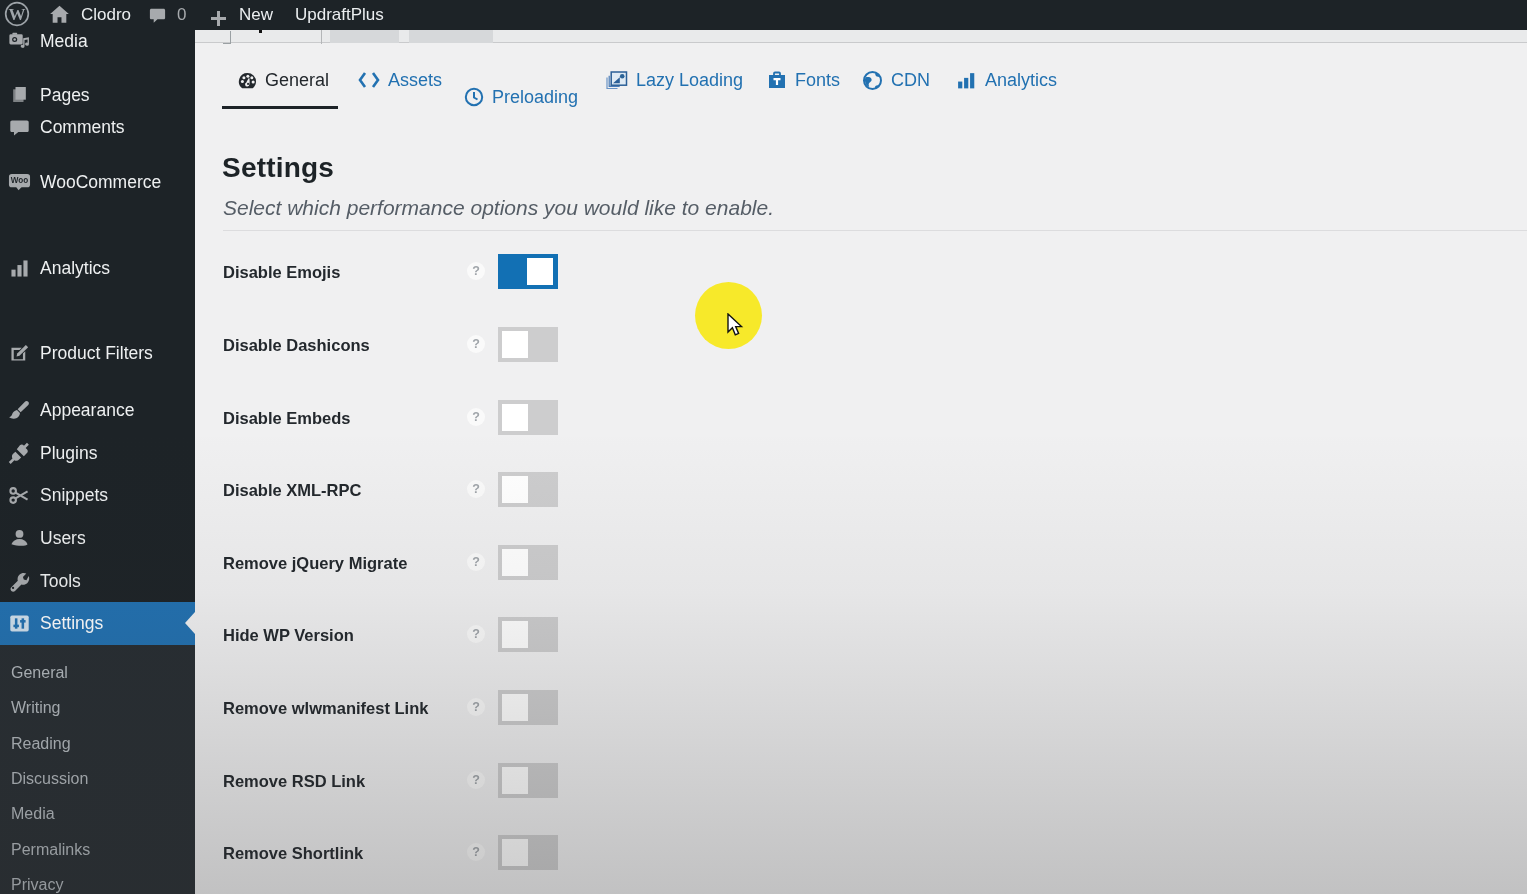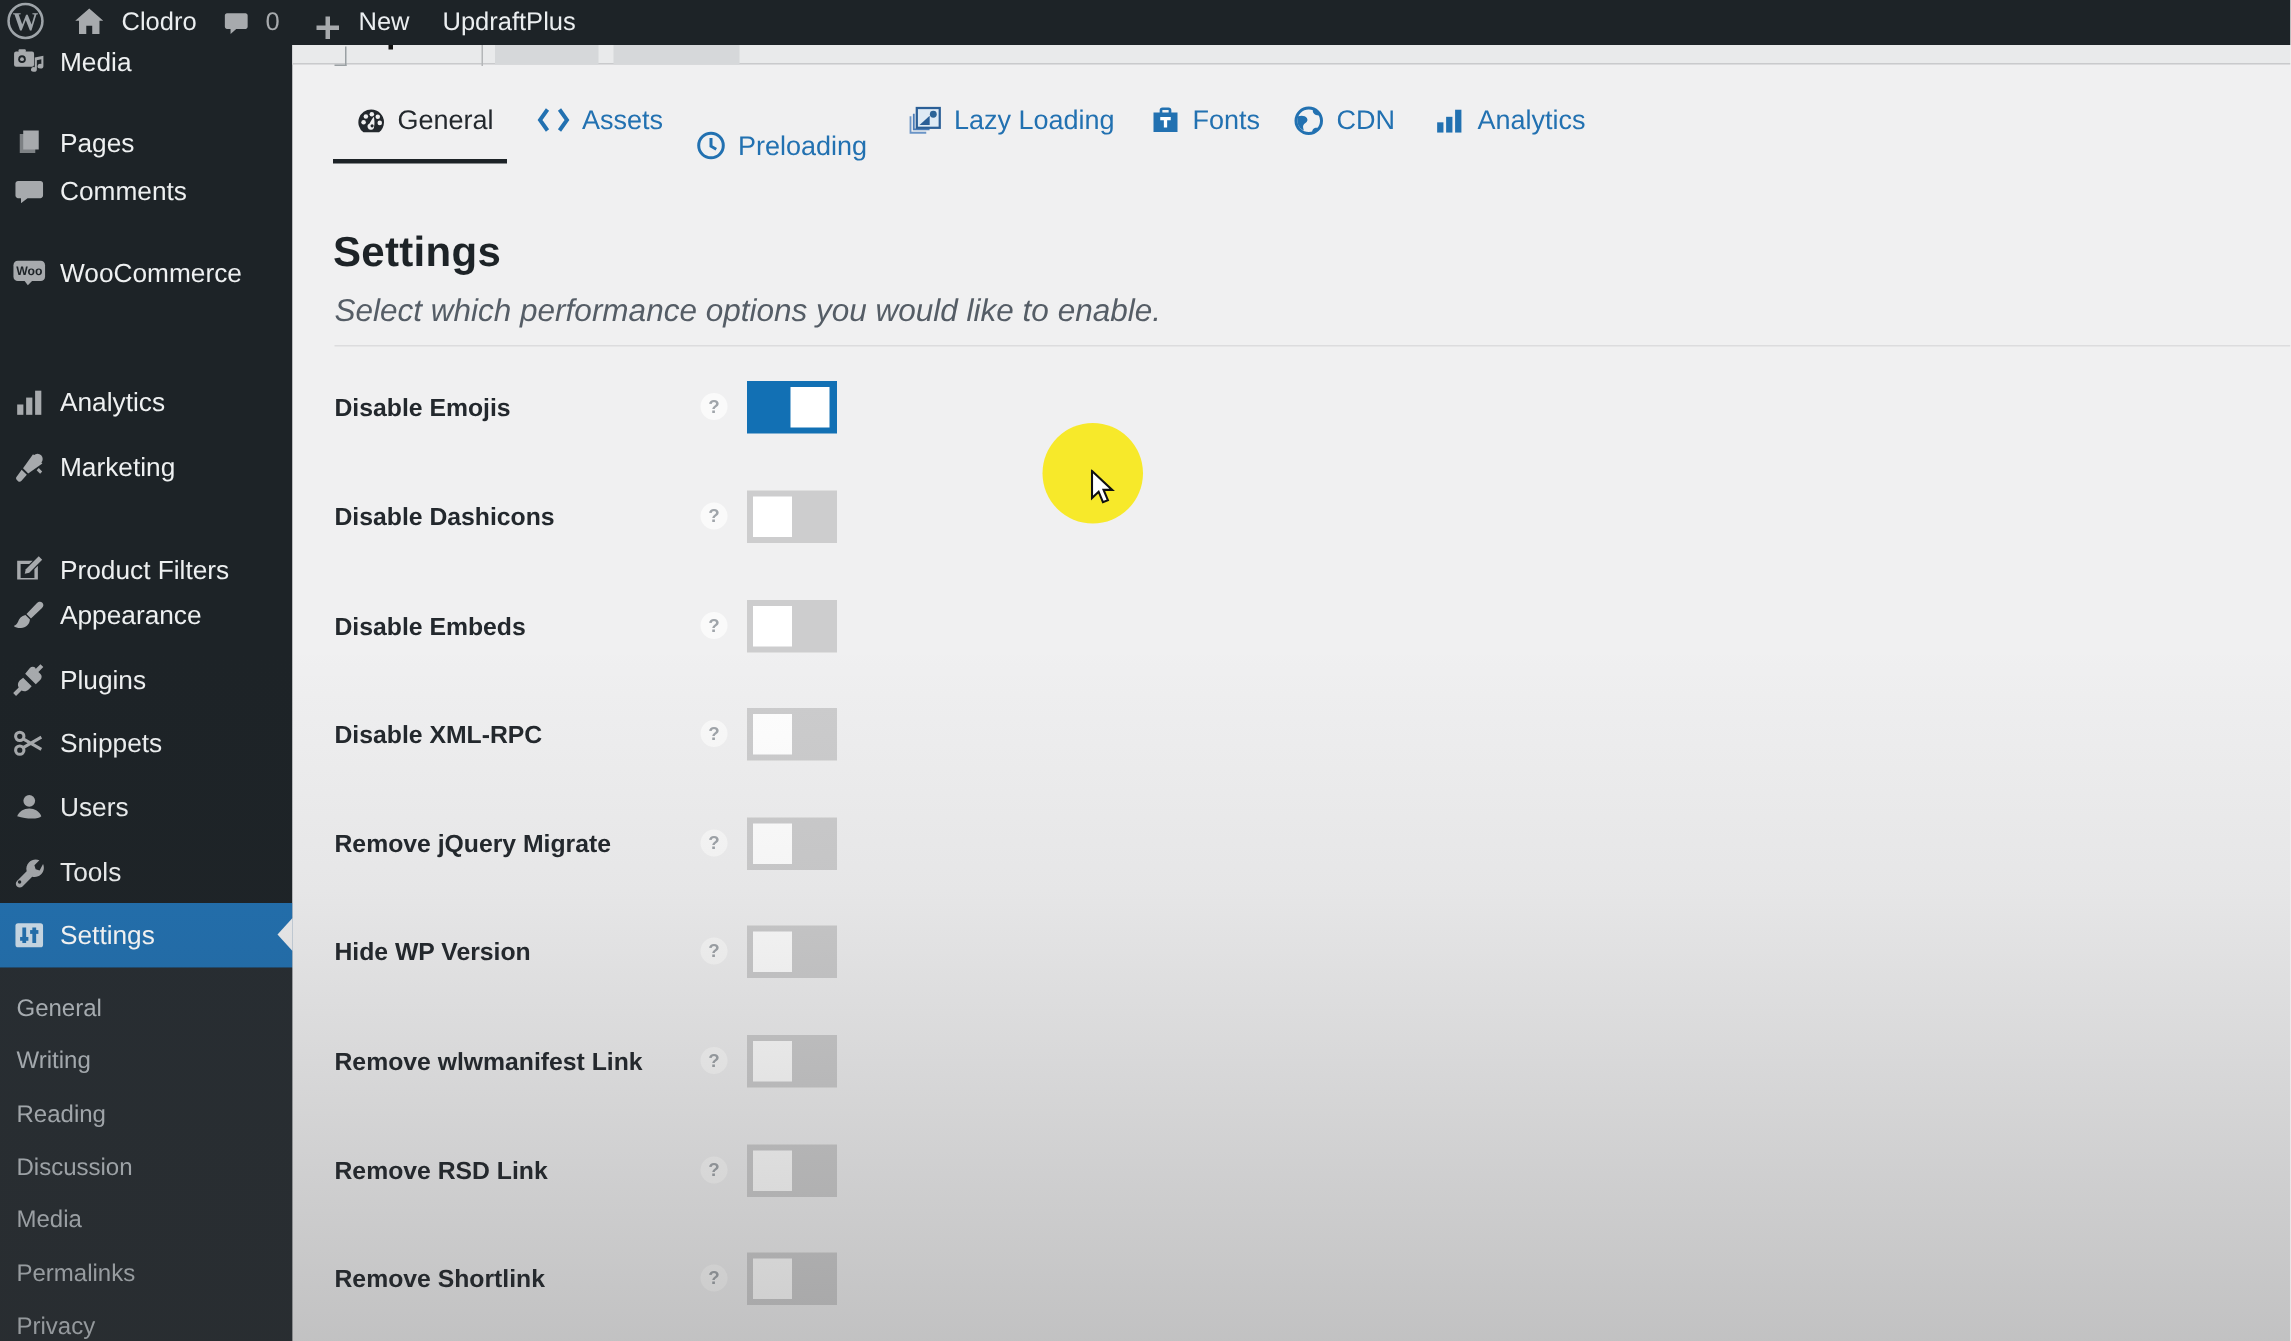--- a/index.html
+++ b/index.html
@@ -88,29 +88,21 @@
             <text x="12" y="13" font-size="8.5" font-weight="bold" fill="#1d2327" text-anchor="middle" font-family="Liberation Sans">Woo</text>
           </svg>
         </span>WooCommerce</div>
     <div class="mi" style="top:246.5px;"><span class="ic">
           <svg viewBox="0 0 20 20">
             <rect x="3" y="11" width="3.6" height="6" fill="#a7aaad"></rect>
             <rect x="8.2" y="7" width="3.6" height="10" fill="#a7aaad"></rect>
             <rect x="13.4" y="3" width="3.6" height="14" fill="#a7aaad"></rect>
           </svg>
         </span>Analytics</div>
-    <div class="mi" style="top:289.5px;"><span class="ic">
-          <svg viewBox="0 0 20 20">
-            <circle cx="14.8" cy="5.2" r="3" fill="#a7aaad"></circle>
-            <path fill="#a7aaad" d="M12.2 2.4L17.6 7.8 9.4 13.6 6.4 10.6z"></path>
-            <path fill="#a7aaad" d="M5.6 11.4l3 3-3.2 3.6c-.5.55-1.35.6-1.85.1l-.85-.85c-.5-.5-.45-1.35.1-1.85z"></path>
-            <path fill="#a7aaad" d="M15.5 10.5l2 2-1.2 1.2-2-2z"></path>
-          </svg>
-        </span>Marketing</div>
-    <div class="mi" style="top:348px;align-items:flex-end;"><span class="ic">
+    <div class="mi" style="top:332px;"><span class="ic">
           <svg viewBox="0 0 20 20">
             <path fill="#a7aaad" d="M3 5h9l-2 2H5v8h8v-5l2-2v8H3z"></path>
             <path fill="#a7aaad" d="M8 10l7.5-7.5 2 2L10 12l-2.6.6z"></path>
           </svg>
         </span>Product Filters</div>
 
     <div class="mi" style="top:388.5px;"><span class="ic">
           <svg viewBox="0 0 20 20">
             <path fill="#a7aaad" d="M17.6 2.4c.9.9.7 2.2-.2 3.1L11 11.6 8.4 9 14.5 2.6c.9-.9 2.2-1.1 3.1-.2z"></path>
             <path fill="#a7aaad" d="M7.8 9.6l2.6 2.6c-.25 2.9-2.3 4.7-5.2 4.9-1.6.1-3.2-.35-4.2-1.2 1.3-.5 2.05-1.25 2.5-2.4.6-1.8 1.9-3.3 4.3-3.9z"></path>

